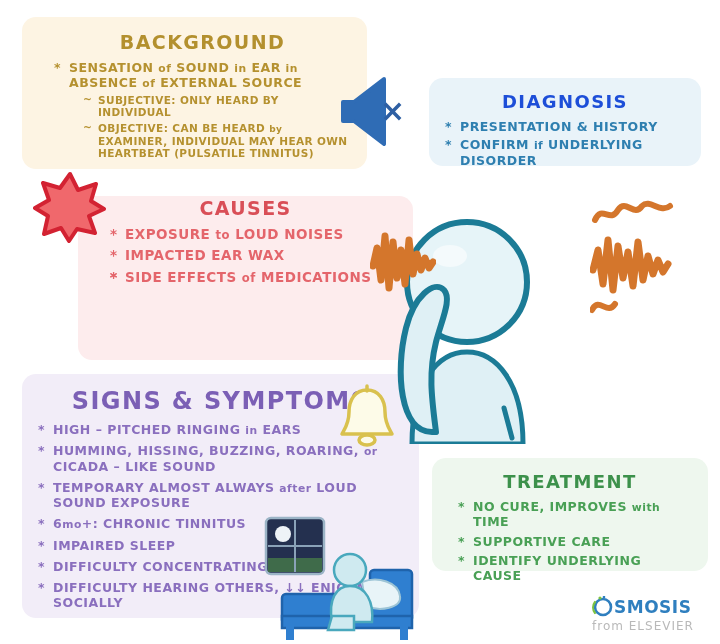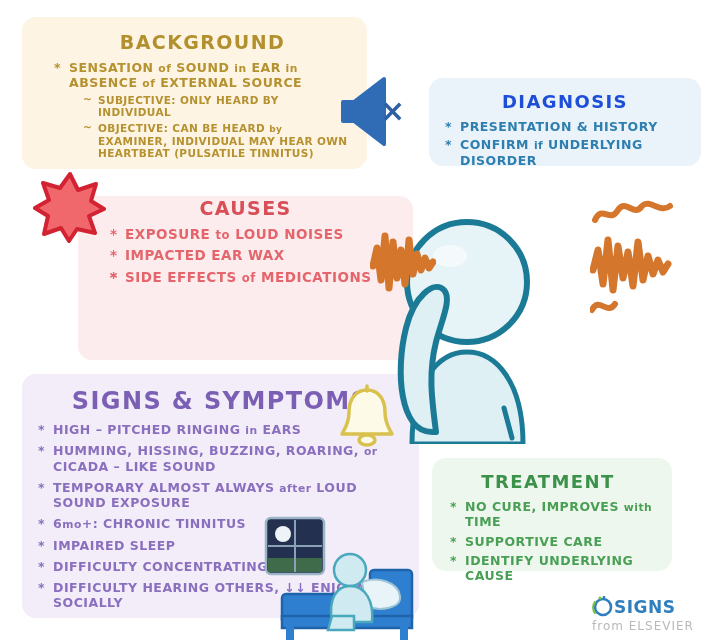--- a/index.html
+++ b/index.html
@@ -103,23 +103,23 @@
     background: #f2edf8;
     padding: 13px 16px 10px 16px;
     color: #8a6fbe;
   }
   #symptoms-card .card-title { font-size: 24px; color: #7b5fb5; }
   #symptoms-card .bullets { font-size: 12.5px; }
   #symptoms-card .bullets li { margin-bottom: 6px; }
 
   
   #treatment-card {
-    left: 432px; top: 458px; width: 240px; height: 113px;
+    left: 432px; top: 458px; width: 276px; height: 113px;
     background: #eef7ee;
-    padding: 13px 16px 10px 8px;
+    padding: 13px 16px 10px 16px;
     color: #49a055;
   }
   #treatment-card .card-title { font-size: 18px; color: #3c914b; }
   #treatment-card .bullets { font-size: 12.5px; margin-left: 10px; }
   #treatment-card .bullets li { margin-bottom: 4px; }
 
   
   .lw { font-weight: bold; font-size: .86em; }
 
   
@@ -281,18 +281,18 @@
   </div>
 
   <div class="deco" id="osmosis-logo">
     <div style="display:flex;align-items:center;">
       <svg width="22" height="22" viewBox="0 0 22 22">
         <circle cx="11" cy="11" r="8" fill="none" stroke="#2f7fbf" stroke-width="2.6"></circle>
         <path d="M3 6 A9 9 0 0 0 3 17" fill="none" stroke="#7cc242" stroke-width="2.2" stroke-linecap="round"></path>
         <circle cx="8" cy="2" r="1.6" fill="#7cc242"></circle>
         <circle cx="12" cy="1" r="1.3" fill="#2f7fbf"></circle>
       </svg>
-      <span class="om-word">SIGNS</span>
+      <span class="om-word">SMOSIS</span>
     </div>
     <div class="om-sub">from ELSEVIER</div>
   </div>
 
 </div>
 
 </body></html>

